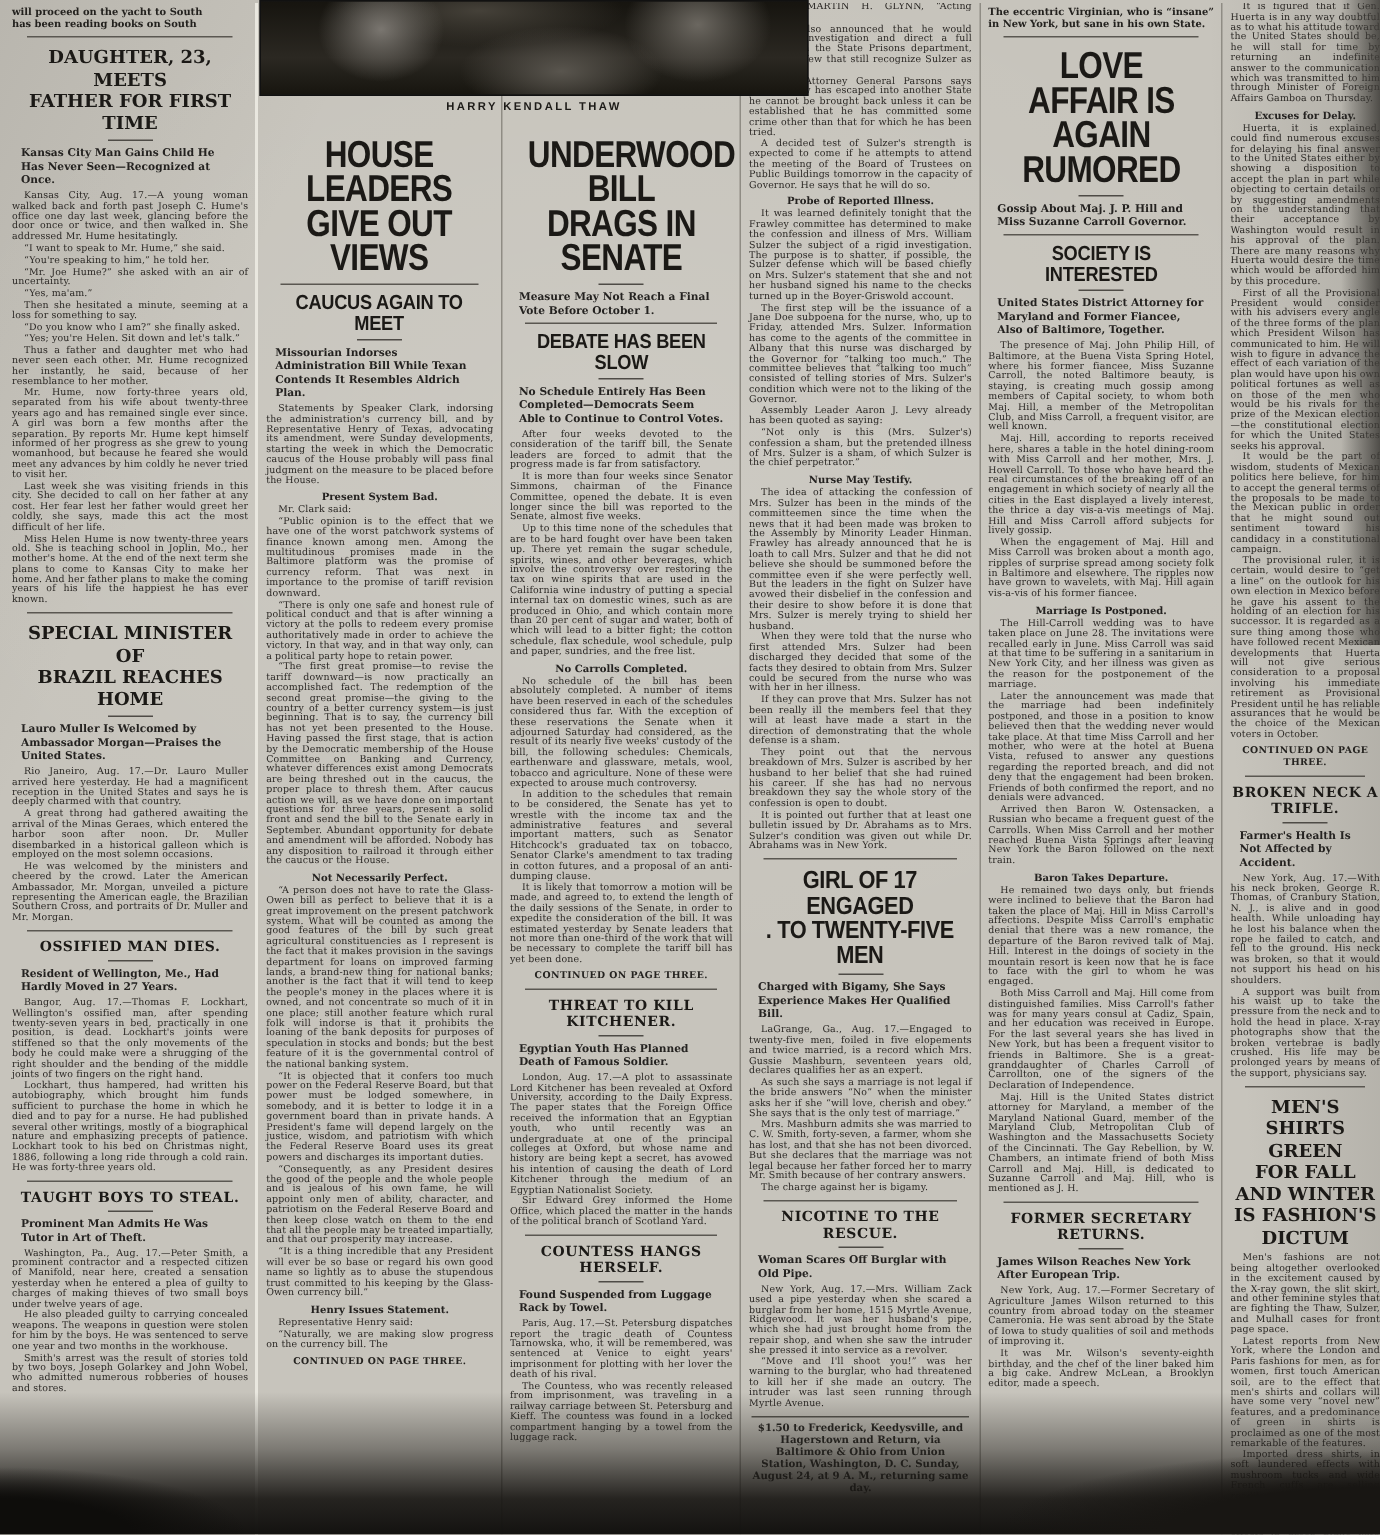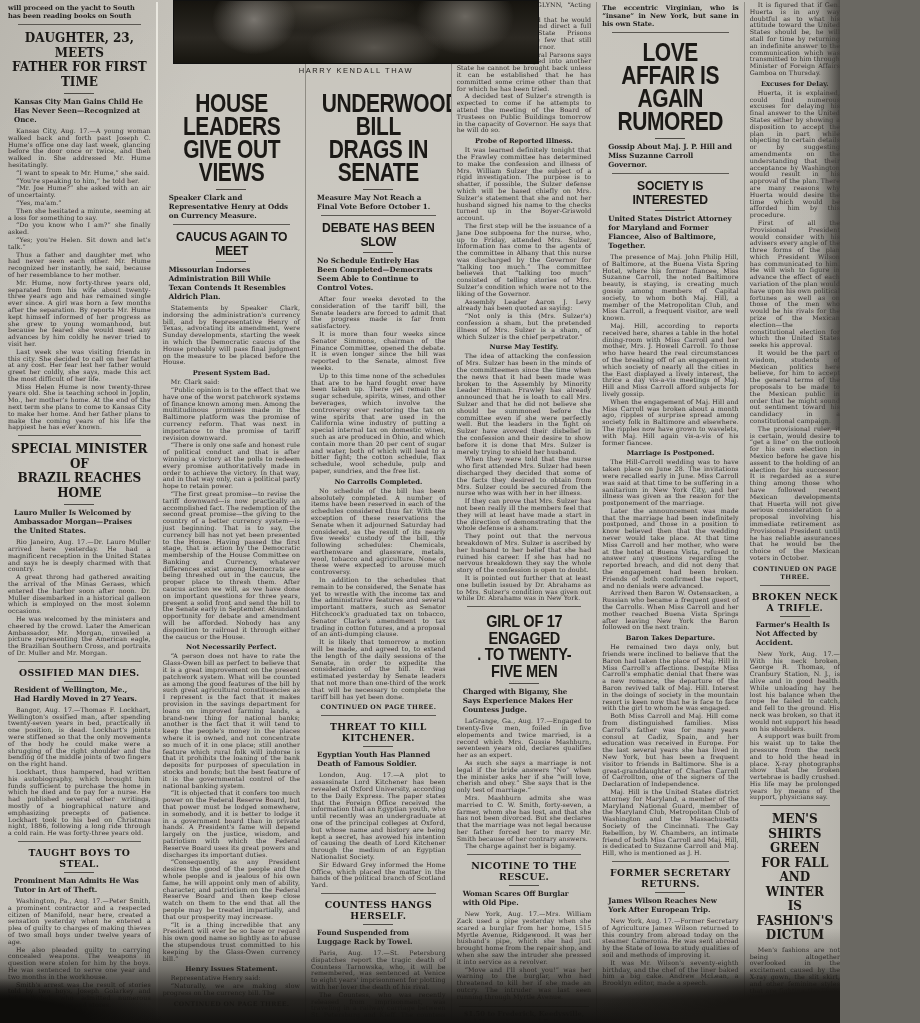--- a/index.html
+++ b/index.html
@@ -1,17 +1,17 @@
 <!DOCTYPE html>
 <html><head>
 <meta charset="utf-8">
 <style>
   html,body{margin:0;padding:0;}
   body{width:920px;height:1023px;overflow:hidden;background:#6a6862;}
-  .page{position:relative;width:840px;height:1023px;background:#c7c4bc;overflow:hidden;
+  .page{position:relative;width:920px;height:1023px;background:#c7c4bc;overflow:hidden;
         background-image:radial-gradient(ellipse 700px 500px at 45% 30%, rgba(255,255,255,0.10), rgba(0,0,0,0) 70%),
                          linear-gradient(115deg, rgba(120,117,110,0.18) 0%, rgba(0,0,0,0) 18%),
                          linear-gradient(268deg, rgba(110,108,102,0.25) 0%, rgba(0,0,0,0) 12%);
         font-family:"DejaVu Serif", serif;color:#252320;}
   .cols{position:absolute;left:0;top:0;right:0;bottom:0;display:flex;padding:2px 0 0 3px;}
   .col{box-sizing:border-box;padding:0 5px;border-right:1px solid #8f8c84;overflow:hidden;height:1023px;}
   .col0{width:170px;border-right:2px solid #e9e7df;}
   .col1{width:163px;padding-top:82px;}
   .col2{width:160px;padding-top:82px;}
   .col3{width:160px;}
@@ -36,21 +36,21 @@
   .sep{border-top:1px solid #5a5751;margin:4px 10px 3px 10px;height:0;}
   
   .photo-wrap{position:absolute;left:173px;top:0;width:366px;height:80px;}
   .photo{width:100%;height:64px;background:#211f1c;
      background-image:radial-gradient(ellipse 60px 50px at 22% 30%, #7a7670, rgba(0,0,0,0) 70%),
                       radial-gradient(ellipse 90px 40px at 55% 75%, #59554e, rgba(0,0,0,0) 75%),
                       radial-gradient(ellipse 70px 55px at 80% 25%, #6b6760, rgba(0,0,0,0) 70%),
                       radial-gradient(ellipse 120px 30px at 40% 10%, #454139, rgba(0,0,0,0) 80%),
                       linear-gradient(180deg,#16140f, #2b2822 60%, #17150f);
      border:1px solid #111;box-sizing:border-box;}
-  .caption{font-family:"Liberation Sans",sans-serif;font-weight:normal;font-size:7.5px;letter-spacing:1.6px;
+  .caption{font-family:"Liberation Sans",sans-serif;font-weight:bold;font-size:7.5px;letter-spacing:1.6px;
      text-align:center;margin-top:2px;color:#1d1b18;}
   
   .bottom-shadow{position:absolute;left:0;right:0;bottom:0;height:95px;
      background:linear-gradient(to bottom, rgba(34,32,28,0) 0%, rgba(34,32,28,0.45) 40%, rgba(24,22,19,0.92) 75%, #131210 100%);pointer-events:none;}
   .corner-blob{position:absolute;left:0;bottom:0;width:220px;height:60px;
      background:radial-gradient(ellipse 220px 60px at 0% 100%, #0e0d0b 40%, rgba(14,13,11,0) 75%);pointer-events:none;}
   .right-strip{position:absolute;right:0;top:0;width:26px;height:430px;
      background:linear-gradient(to left, rgba(62,60,56,0.85), rgba(62,60,56,0));pointer-events:none;}
   .br-blob{position:absolute;right:0;bottom:0;width:320px;height:70px;
      background:radial-gradient(ellipse 320px 70px at 100% 100%, #181613 45%, rgba(24,22,19,0) 80%);pointer-events:none;}
@@ -94,21 +94,20 @@
         <div class="sep"></div>
         <div class="hsm">TAUGHT BOYS TO STEAL.</div>
         <div class="deck">Prominent Man Admits He Was Tutor in Art of Theft.</div>
         <div class="para">Washington, Pa., Aug. 17.—Peter Smith, a prominent contractor and a respected citizen of Manifold, near here, created a sensation yesterday when he entered a plea of guilty to charges of making thieves of two small boys under twelve years of age.</div>
         <div class="para">He also pleaded guilty to carrying concealed weapons. The weapons in question were stolen for him by the boys. He was sentenced to serve one year and two months in the workhouse.</div>
         <div class="para">Smith's arrest was the result of stories told by two boys, Joseph Golarkey and John Wobel, who admitted numerous robberies of houses and stores.</div>
       </div>
     <div class="col col1">
         <div class="hxl">HOUSE LEADERS
 GIVE OUT VIEWS</div>
-        <div class="deck">Speaker Clark and Representative Henry at Odds on Currency Measure.</div>
         <div class="sep"></div>
         <div class="hband">CAUCUS AGAIN TO MEET</div>
         <div class="deck">Missourian Indorses Administration Bill While Texan Contends It Resembles Aldrich Plan.</div>
         <div class="para">Statements by Speaker Clark, indorsing the administration's currency bill, and by Representative Henry of Texas, advocating its amendment, were Sunday developments, starting the week in which the Democratic caucus of the House probably will pass final judgment on the measure to be placed before the House.</div>
         <div class="subhead">Present System Bad.</div>
         <div class="para">Mr. Clark said:</div>
         <div class="para">“Public opinion is to the effect that we have one of the worst patchwork systems of finance known among men. Among the multitudinous promises made in the Baltimore platform was the promise of currency reform. That was next in importance to the promise of tariff revision downward.</div>
         <div class="para">“There is only one safe and honest rule of political conduct and that is after winning a victory at the polls to redeem every promise authoritatively made in order to achieve the victory. In that way, and in that way only, can a political party hope to retain power.</div>
         <div class="para">“The first great promise—to revise the tariff downward—is now practically an accomplished fact. The redemption of the second great promise—the giving to the country of a better currency system—is just beginning. That is to say, the currency bill has not yet been presented to the House. Having passed the first stage, that is action by the Democratic membership of the House Committee on Banking and Currency, whatever differences exist among Democrats are being threshed out in the caucus, the proper place to thresh them. After caucus action we will, as we have done on important questions for three years, present a solid front and send the bill to the Senate early in September. Abundant opportunity for debate and amendment will be afforded. Nobody has any disposition to railroad it through either the caucus or the House.</div>
         <div class="subhead">Not Necessarily Perfect.</div>
@@ -159,21 +158,21 @@
         <div class="para">“Not only is this (Mrs. Sulzer's) confession a sham, but the pretended illness of Mrs. Sulzer is a sham, of which Sulzer is the chief perpetrator.”</div>
         <div class="subhead">Nurse May Testify.</div>
         <div class="para">The idea of attacking the confession of Mrs. Sulzer has been in the minds of the committeemen since the time when the news that it had been made was broken to the Assembly by Minority Leader Hinman. Frawley has already announced that he is loath to call Mrs. Sulzer and that he did not believe she should be summoned before the committee even if she were perfectly well. But the leaders in the fight on Sulzer have avowed their disbelief in the confession and their desire to show before it is done that Mrs. Sulzer is merely trying to shield her husband.</div>
         <div class="para">When they were told that the nurse who first attended Mrs. Sulzer had been discharged they decided that some of the facts they desired to obtain from Mrs. Sulzer could be secured from the nurse who was with her in her illness.</div>
         <div class="para">If they can prove that Mrs. Sulzer has not been really ill the members feel that they will at least have made a start in the direction of demonstrating that the whole defense is a sham.</div>
         <div class="para">They point out that the nervous breakdown of Mrs. Sulzer is ascribed by her husband to her belief that she had ruined his career. If she has had no nervous breakdown they say the whole story of the confession is open to doubt.</div>
         <div class="para">It is pointed out further that at least one bulletin issued by Dr. Abrahams as to Mrs. Sulzer's condition was given out while Dr. Abrahams was in New York.</div>
         <div class="sep"></div>
         <div class="hlg">GIRL OF 17 ENGAGED
 . TO TWENTY-FIVE MEN</div>
-        <div class="deck">Charged with Bigamy, She Says Experience Makes Her Countess Judge.</div>
+        <div class="deck">Charged with Bigamy, She Says Experience Makes Her Qualified Bill.</div>
         <div class="para">LaGrange, Ga., Aug. 17.—Engaged to twenty-five men, foiled in five elopements and twice married, is a record which Mrs. Gussie Mashburn, seventeen years old, declares qualifies her as an expert.</div>
         <div class="para">As such she says a marriage is not legal if the bride answers “No” when the minister asks her if she “will love, cherish and obey.” She says that is the only test of marriage.”</div>
         <div class="para">Mrs. Mashburn admits she was married to C. W. Smith, forty-seven, a farmer, whom she has lost, and that she has not been divorced. But she declares that the marriage was not legal because her father forced her to marry Mr. Smith because of her contrary answers.</div>
         <div class="para">The charge against her is bigamy.</div>
         <div class="sep"></div>
         <div class="hsm">NICOTINE TO THE RESCUE.</div>
         <div class="deck">Woman Scares Off Burglar with Old Pipe.</div>
         <div class="para">New York, Aug. 17.—Mrs. William Zack used a pipe yesterday when she scared a burglar from her home, 1515 Myrtle Avenue, Ridgewood. It was her husband's pipe, which she had just brought home from the repair shop, and when she saw the intruder she pressed it into service as a revolver.</div>
         <div class="para">“Move and I'll shoot you!” was her warning to the burglar, who had threatened to kill her if she made an outcry. The intruder was last seen running through Myrtle Avenue.</div>
         <div class="ad">$1.50 to Frederick, Keedysville, and Hagerstown and Return, via Baltimore &amp; Ohio from Union Station, Washington, D. C. Sunday, August 24, at 9 A. M., returning same day.</div>

